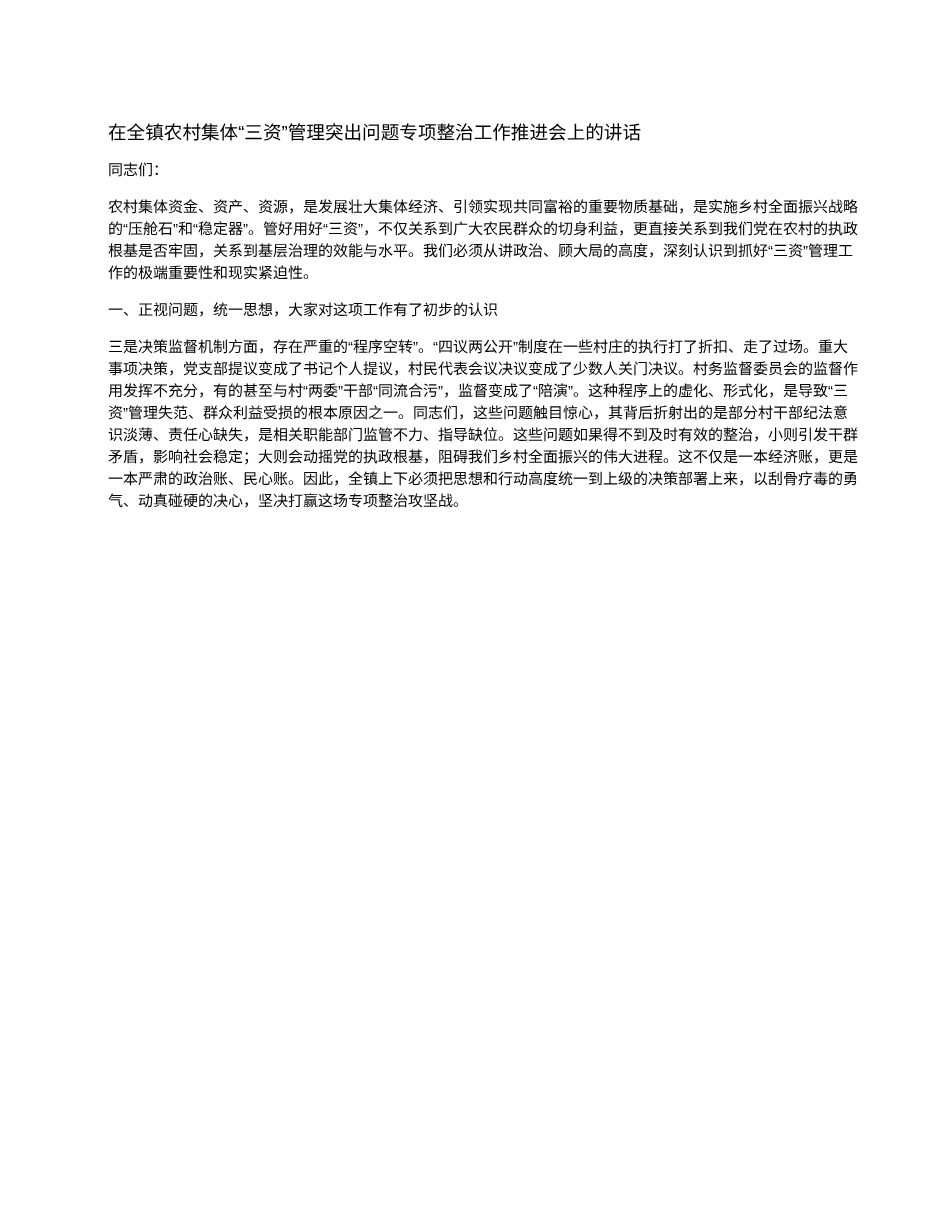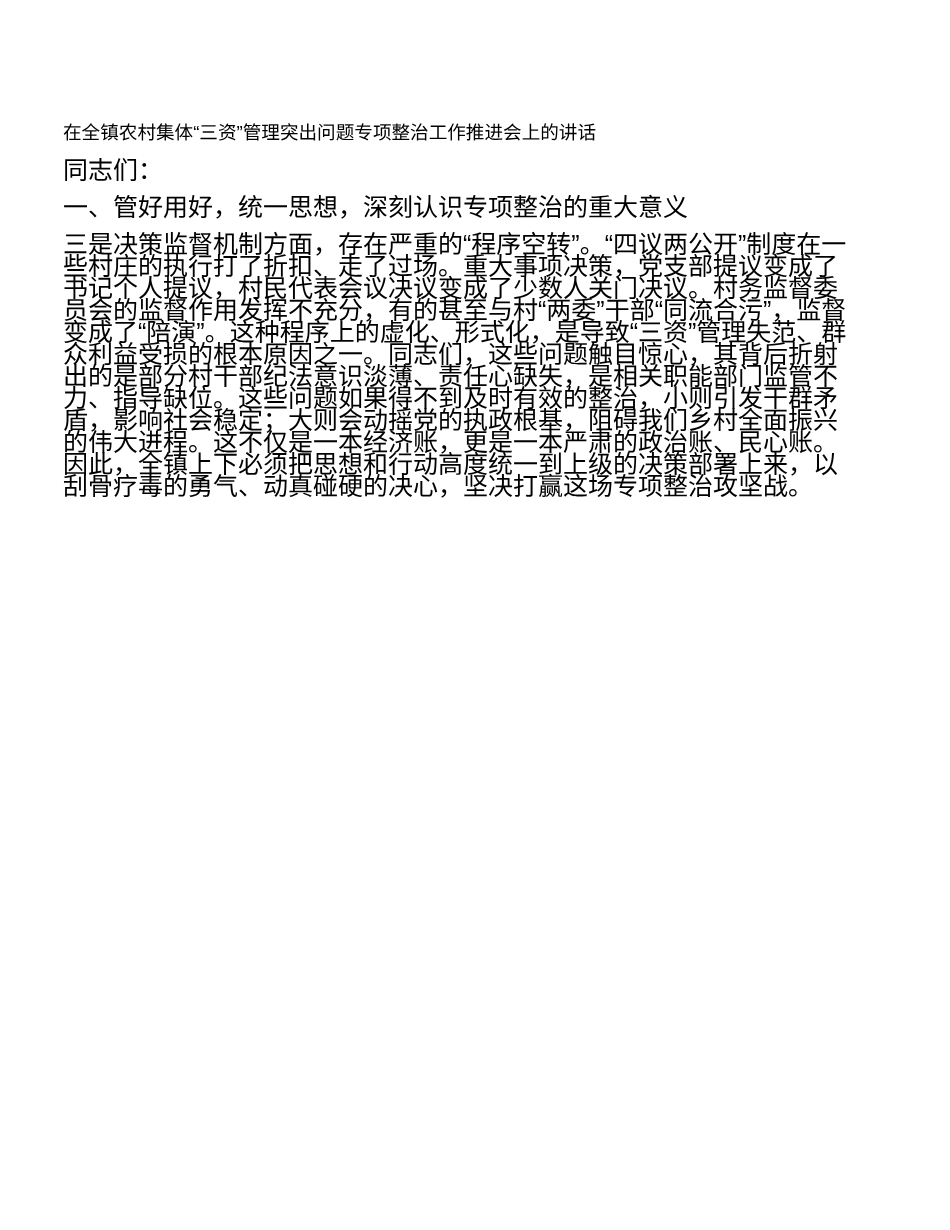--- a/index.html
+++ b/index.html
@@ -7,43 +7,44 @@
     margin: 0;
     padding: 0;
     background: #ffffff;
   }
   .page {
     position: relative;
     width: 950px;
     height: 1230px;
     box-sizing: border-box;
     background: #ffffff;
-    padding: 122px 88px 0 63px;
+    padding: 122px 88px 0 108px;
     overflow: hidden;
     font-family: "Liberation Sans", "DejaVu Sans", sans-serif;
     color: #000000;
   }
   .doc-line {
     margin: 0 0 15px 0;
     padding: 0;
-    font-size: 25px;
+    font-size: 15px;
     line-height: 22px;
     font-weight: normal;
     color: #000000;
     text-align: left;
     letter-spacing: 0;
   }
   h1.doc-line {
     font-size: 18.6px;
     font-weight: normal;
   }
 </style>
 </head>
 <body>
 
 <div class="page">
   <h1 class="doc-line">在全镇农村集体“三资”管理突出问题专项整治工作推进会上的讲话</h1>
   <p class="doc-line">同志们：</p>
   <div id="doc-body">
-      <p class="doc-line">一、管好用好，统一思想，深刻认识专项整治的重大意义</p>
+      <p class="doc-line">农村集体资金、资产、资源，是发展壮大集体经济、引领实现共同富裕的重要物质基础，是实施乡村全面振兴战略的“压舱石”和“稳定器”。管好用好“三资”，不仅关系到广大农民群众的切身利益，更直接关系到我们党在农村的执政根基是否牢固，关系到基层治理的效能与水平。我们必须从讲政治、顾大局的高度，深刻认识到抓好“三资”管理工作的极端重要性和现实紧迫性。</p>
+      <p class="doc-line">一、正视问题，统一思想，大家对这项工作有了初步的认识</p>
       <p class="doc-line">三是决策监督机制方面，存在严重的“程序空转”。“四议两公开”制度在一些村庄的执行打了折扣、走了过场。重大事项决策，党支部提议变成了书记个人提议，村民代表会议决议变成了少数人关门决议。村务监督委员会的监督作用发挥不充分，有的甚至与村“两委”干部“同流合污”，监督变成了“陪演”。这种程序上的虚化、形式化，是导致“三资”管理失范、群众利益受损的根本原因之一。同志们，这些问题触目惊心，其背后折射出的是部分村干部纪法意识淡薄、责任心缺失，是相关职能部门监管不力、指导缺位。这些问题如果得不到及时有效的整治，小则引发干群矛盾，影响社会稳定；大则会动摇党的执政根基，阻碍我们乡村全面振兴的伟大进程。这不仅是一本经济账，更是一本严肃的政治账、民心账。因此，全镇上下必须把思想和行动高度统一到上级的决策部署上来，以刮骨疗毒的勇气、动真碰硬的决心，坚决打赢这场专项整治攻坚战。</p>
     </div>
 </div>
 
 </body></html>

